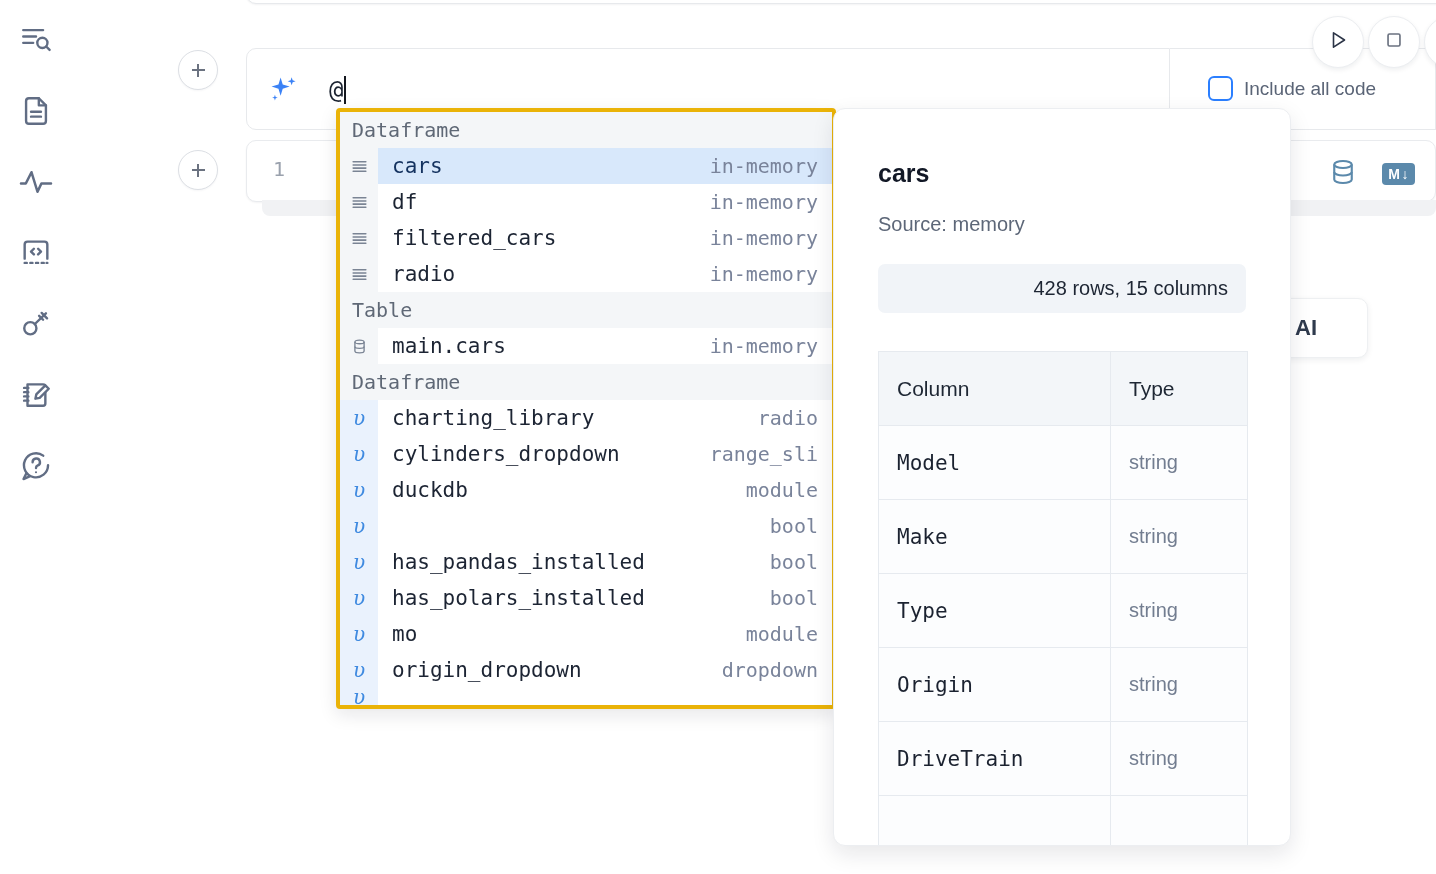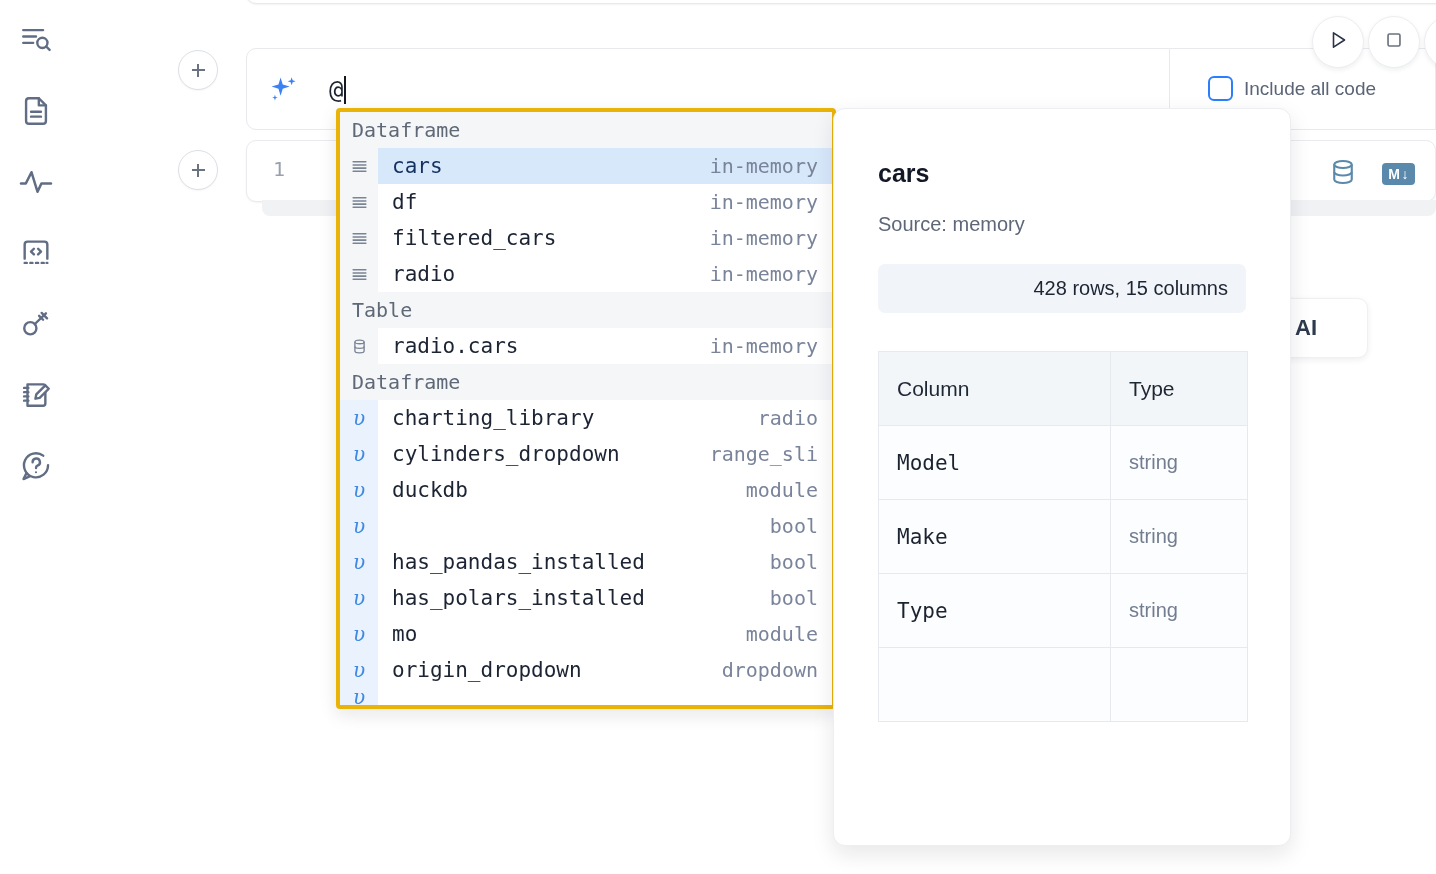--- a/index.html
+++ b/index.html
@@ -521,21 +521,21 @@
     <div class="ac-section">Table</div>
 
     <div class="ac-row">
       <span class="ac-icon">
         <svg width="17" height="19" viewBox="0 0 24 24" fill="none" stroke="#7a8494" stroke-width="1.9">
           <ellipse cx="12" cy="5.5" rx="6.5" ry="2.6"></ellipse>
           <path d="M5.5 5.5v13c0 1.44 2.91 2.6 6.5 2.6s6.5-1.16 6.5-2.6v-13"></path>
           <path d="M5.5 12c0 1.44 2.91 2.6 6.5 2.6s6.5-1.16 6.5-2.6"></path>
         </svg>
       </span>
-      <span class="ac-name">radio.cars</span>
+      <span class="ac-name">main.cars</span>
       <span class="ac-type">in-memory</span>
     </div>
 
     <div class="ac-section">Dataframe</div>
 
     <div class="ac-row">
       <span class="ac-icon var-icon">υ</span>
       <span class="ac-name">charting_library</span>
       <span class="ac-type">radio</span>
     </div>
@@ -606,20 +606,28 @@
         </tr>
         <tr>
           <td class="colname">Make</td>
           <td class="coltype">string</td>
         </tr>
         <tr>
           <td class="colname">Type</td>
           <td class="coltype">string</td>
         </tr>
         <tr>
+          <td class="colname">Origin</td>
+          <td class="coltype">string</td>
+        </tr>
+        <tr>
+          <td class="colname">DriveTrain</td>
+          <td class="coltype">string</td>
+        </tr>
+        <tr>
           <td class="colname"></td>
           <td class="coltype"></td>
         </tr>
       </tbody>
     </table>
   </div>
 
 </div>
 
 </body></html>

